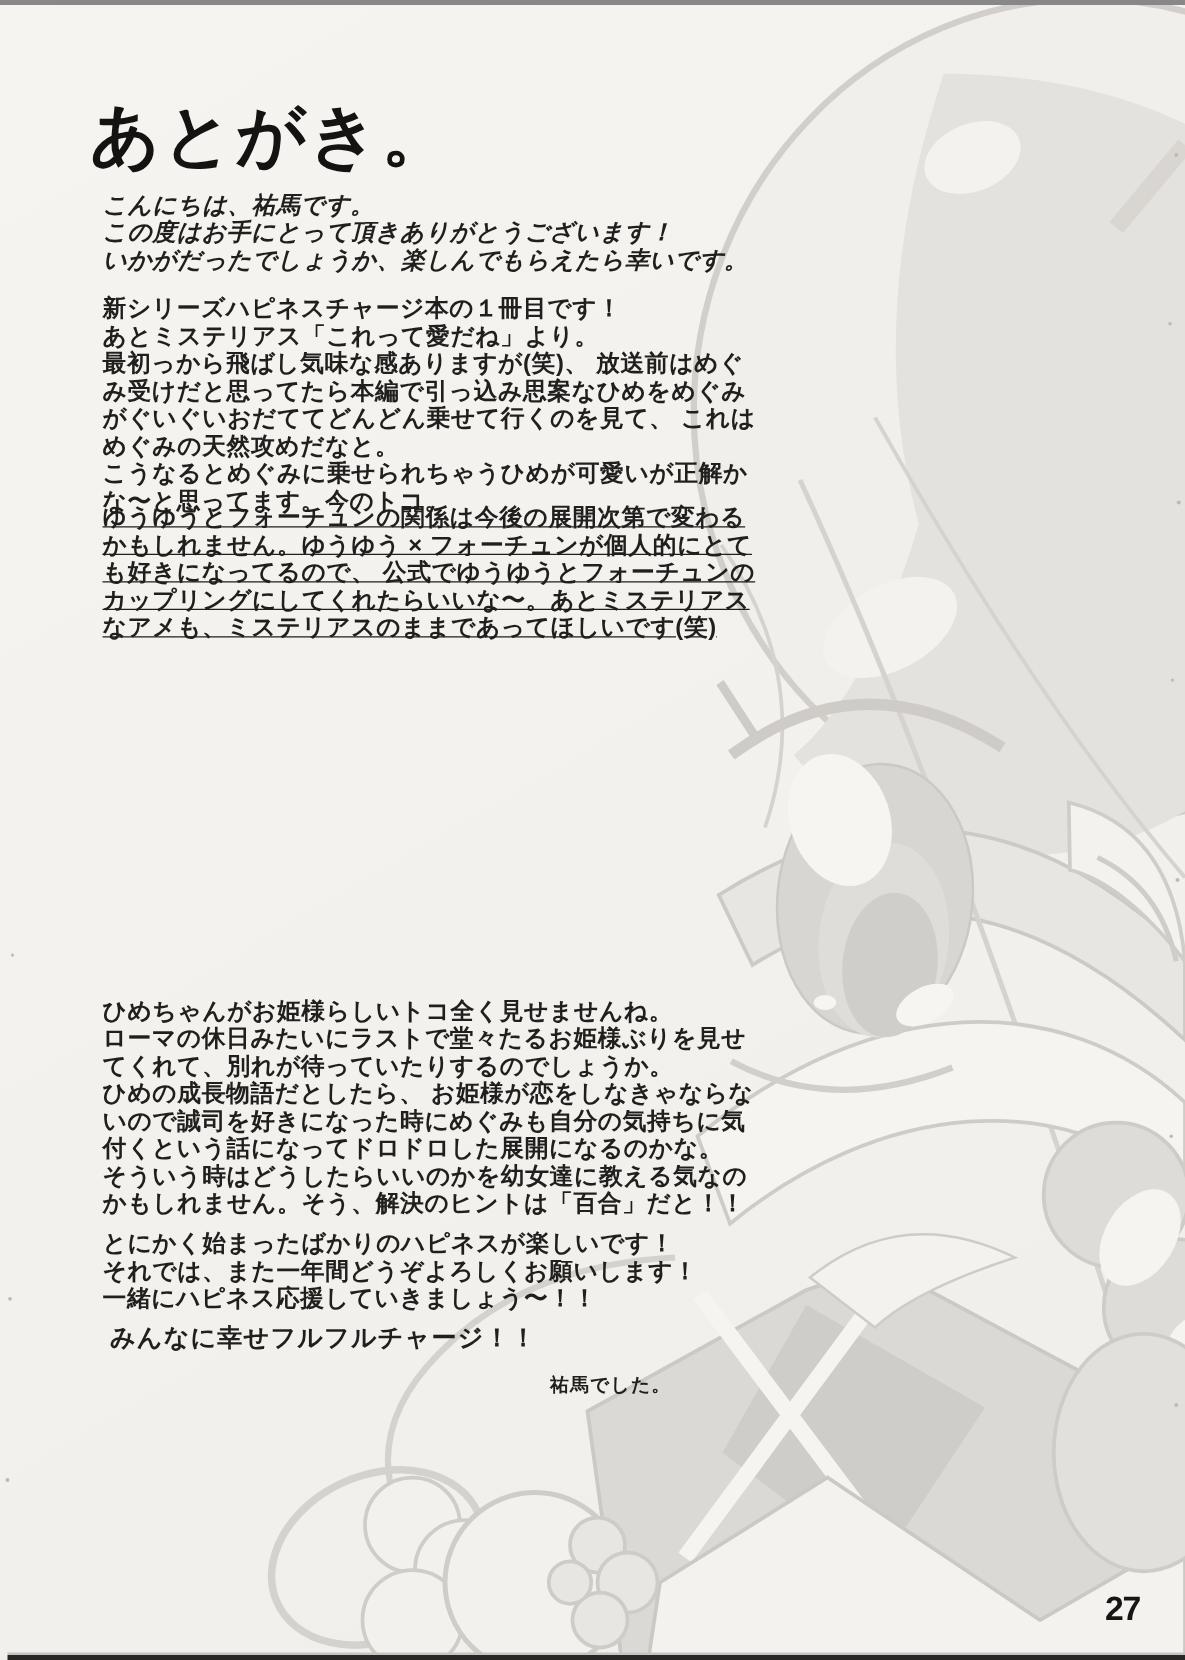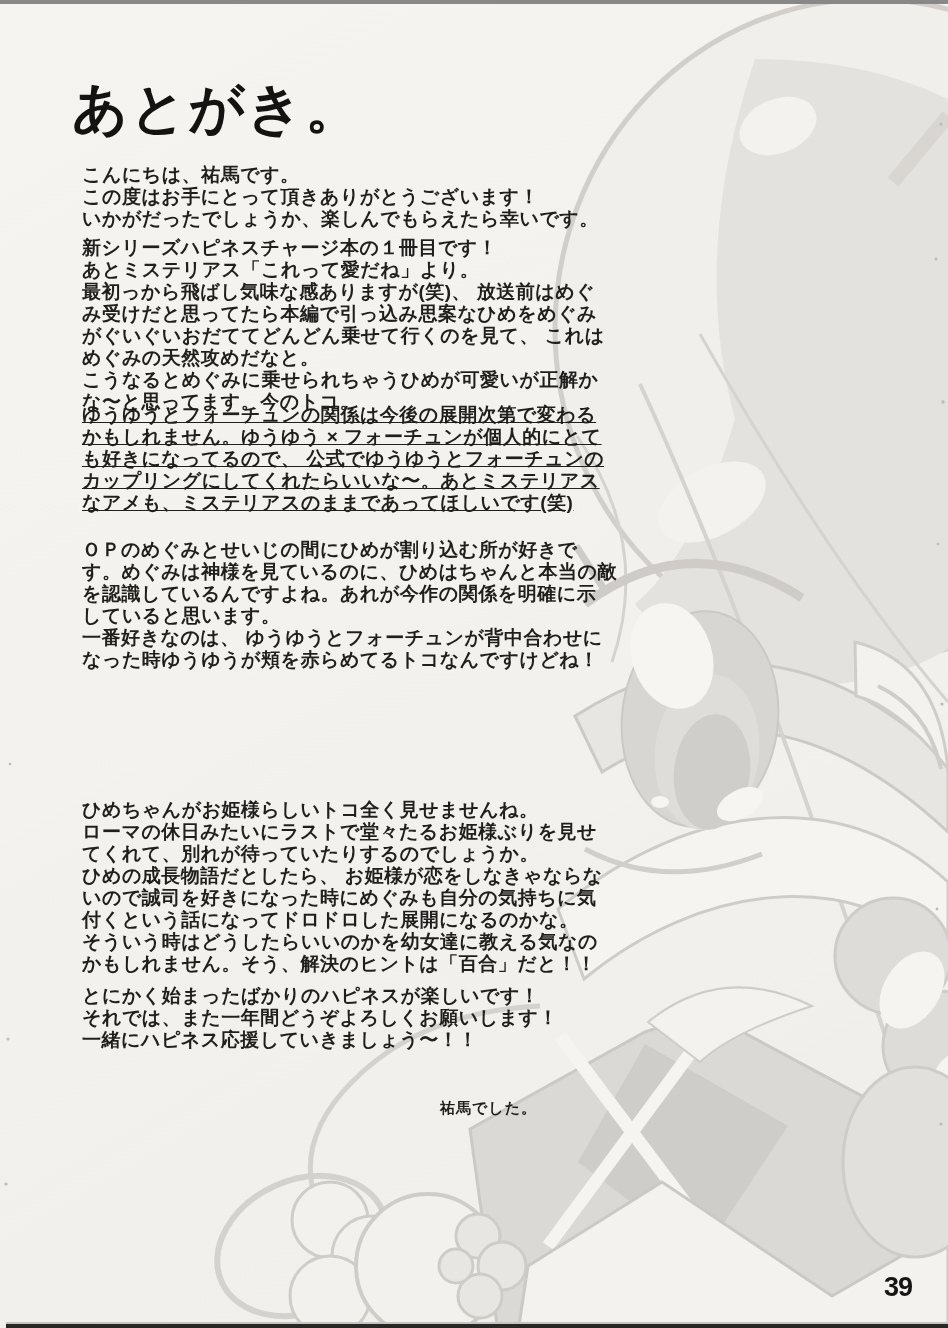--- a/index.html
+++ b/index.html
@@ -16,21 +16,21 @@
   svg.bg{position:absolute;left:0;top:0;width:948px;height:1328px;}
   .title{
     position:absolute;left:72px;top:68px;margin:0;
     font-size:55px;font-weight:bold;letter-spacing:2px;color:#141312;
   }
   .para{
     position:absolute;left:82px;width:620px;
     font-size:19px;line-height:22px;font-weight:bold;
     letter-spacing:0.5px;white-space:pre;color:#201f1d;
   }
-  .p0{top:160px;}
+  .p0{top:150px;font-style:italic;}
   .p1{top:233px;}
   .p2{top:400px;text-decoration:underline;}
   .p3{top:535px;}
   .p4{top:676px;}
   .p5{top:795px;}
   .p6{top:981px;}
   .closing{
     position:absolute;left:88px;top:1053px;
     font-size:20px;font-weight:bold;letter-spacing:1px;white-space:pre;color:#201f1d;
   }
@@ -130,35 +130,30 @@
 み受けだと思ってたら本編で引っ込み思案なひめをめぐみ
 がぐいぐいおだててどんどん乗せて行くのを見て、 これは
 めぐみの天然攻めだなと。
 こうなるとめぐみに乗せられちゃうひめが可愛いが正解か
 な〜と思ってます。今のトコ。</div>
   <div class="para p2">ゆうゆうとフォーチュンの関係は今後の展開次第で変わる
 かもしれません。ゆうゆう × フォーチュンが個人的にとて
 も好きになってるので、 公式でゆうゆうとフォーチュンの
 カップリングにしてくれたらいいな〜。あとミステリアス
 なアメも、ミステリアスのままであってほしいです(笑)</div>
-  <div class="para p3">ＯＰのめぐみとせいじの間にひめが割り込む所が好きで
-す。めぐみは神様を見ているのに、ひめはちゃんと本当の敵
-を認識しているんですよね。あれが今作の関係を明確に示
-していると思います。
-一番好きなのは、 ゆうゆうとフォーチュンが背中合わせに
-なった時ゆうゆうが頬を赤らめてるトコなんですけどね！</div>
   <div class="para p5">ひめちゃんがお姫様らしいトコ全く見せませんね。
 ローマの休日みたいにラストで堂々たるお姫様ぶりを見せ
 てくれて、別れが待っていたりするのでしょうか。
 ひめの成長物語だとしたら、 お姫様が恋をしなきゃならな
 いので誠司を好きになった時にめぐみも自分の気持ちに気
 付くという話になってドロドロした展開になるのかな。
 そういう時はどうしたらいいのかを幼女達に教える気なの
 かもしれません。そう、解決のヒントは「百合」だと！！</div>
   <div class="para p6">とにかく始まったばかりのハピネスが楽しいです！
 それでは、また一年間どうぞよろしくお願いします！
 一緒にハピネス応援していきましょう〜！！</div>
 
+  <div class="closing">みんなに幸せフルフルチャージ！！</div>
   <div class="signature">祐馬でした。</div>
-  <div class="pagenum">39</div>
+  <div class="pagenum">27</div>
 
   <div class="scan-edge"></div>
 </div>
 
 </body></html>

